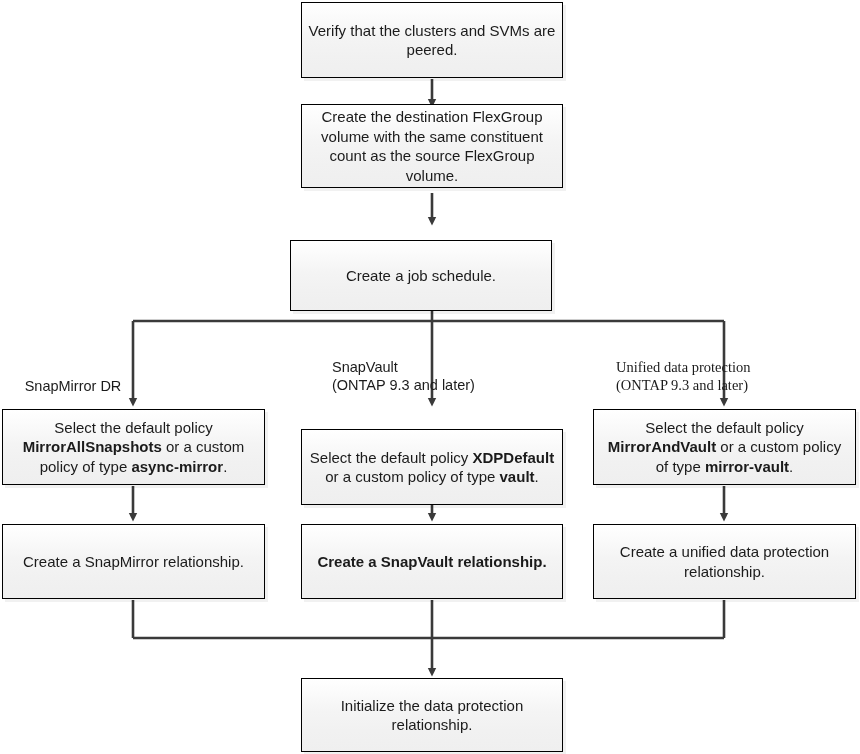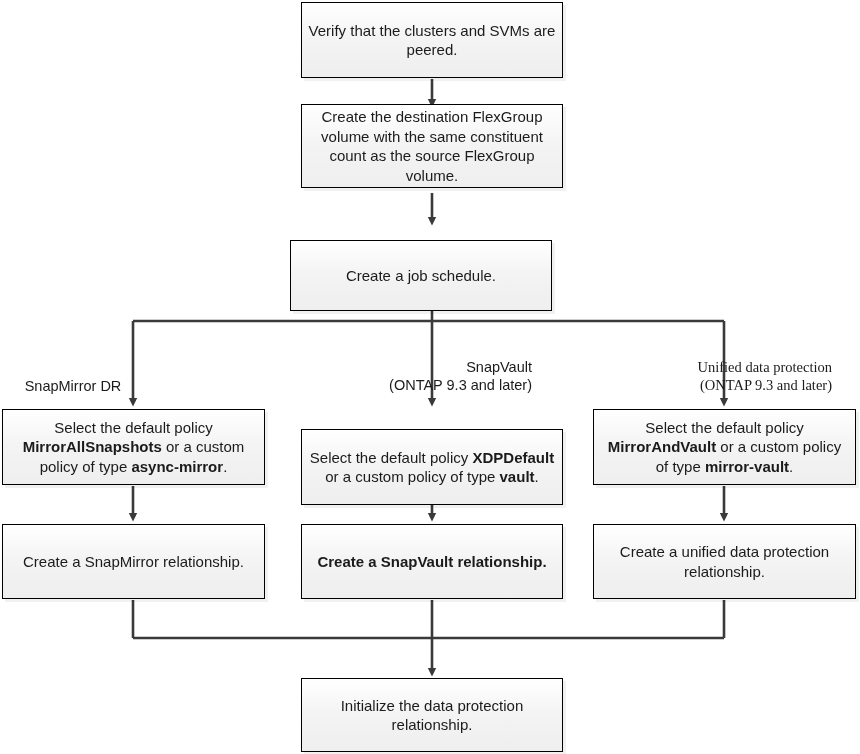--- a/index.html
+++ b/index.html
@@ -46,21 +46,21 @@
   }
   .node b {
     font-weight: bold;
   }
   
   .branch-label {
     position: absolute;
     font-size: 14.5px;
     line-height: 1.28;
     color: #1b1b1b;
-    text-align: right;
+    text-align: left;
     white-space: pre-line;
   }
   
   #wires {
     position: absolute;
     left: 0;
     top: 0;
     width: 860px;
     height: 754px;
     pointer-events: none;

